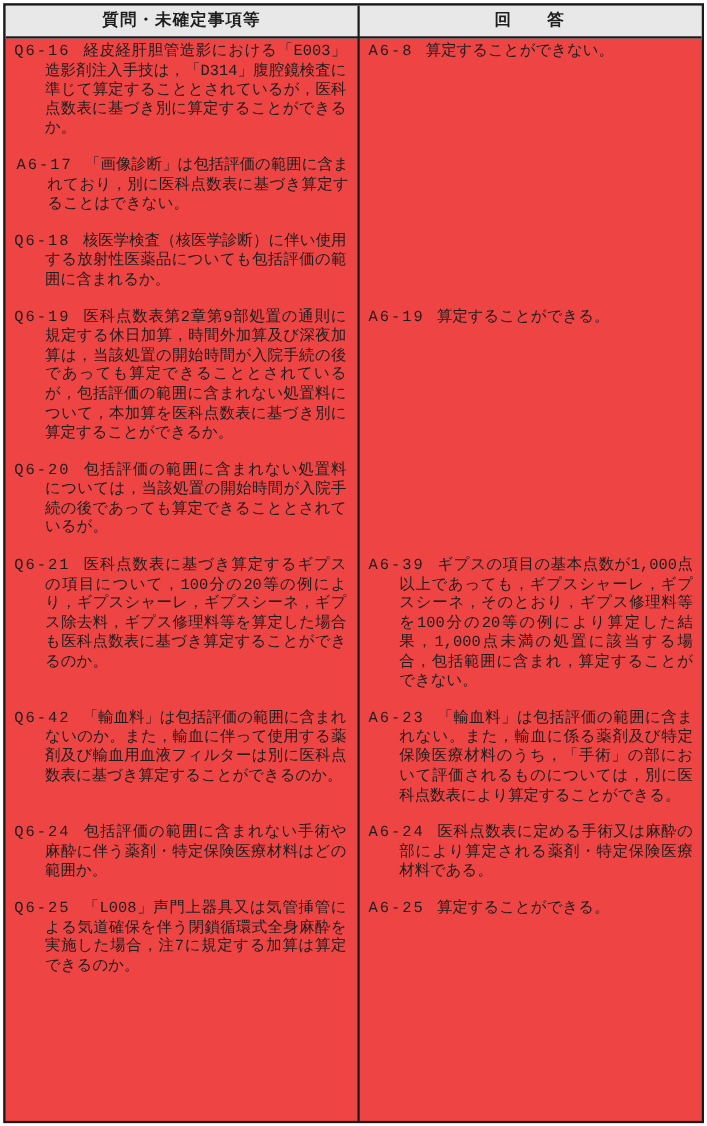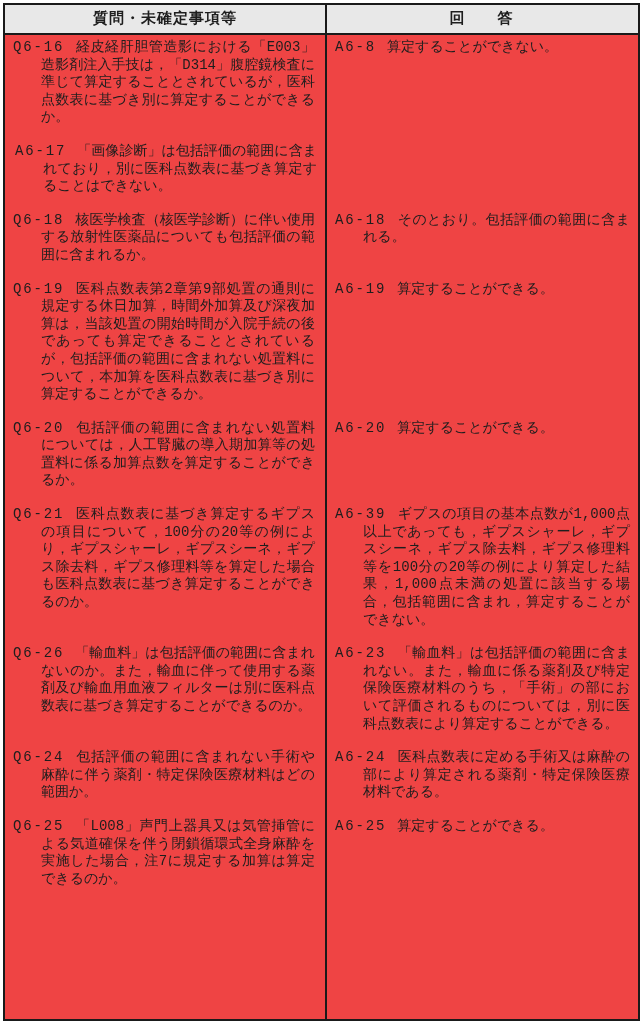--- a/index.html
+++ b/index.html
@@ -71,56 +71,50 @@
       <div class="qa-row">
         <div class="cell cell-a">
           <div class="qa-text"><span class="qa-label">A6-17</span><span>「画像診断」は包括評価の範囲に含まれており，別に医科点数表に基づき算定することはできない。</span></div>
         </div>
       </div>
 
       <div class="qa-row">
         <div class="cell cell-q">
           <div class="qa-text"><span class="qa-label">Q6-18</span><span>核医学検査（核医学診断）に伴い使用する放射性医薬品についても包括評価の範囲に含まれるか。</span></div>
         </div>
-        <div class="cell cell-a">
-          <div class="qa-text"><span class="qa-label">A6-18</span><span>そのとおり。包括評価の範囲に含まれる。</span></div>
-        </div>
       </div>
 
       <div class="qa-row">
         <div class="cell cell-q">
           <div class="qa-text"><span class="qa-label">Q6-19</span><span>医科点数表第2章第9部処置の通則に規定する休日加算，時間外加算及び深夜加算は，当該処置の開始時間が入院手続の後であっても算定できることとされているが，包括評価の範囲に含まれない処置料について，本加算を医科点数表に基づき別に算定することができるか。</span></div>
         </div>
         <div class="cell cell-a">
           <div class="qa-text"><span class="qa-label">A6-19</span><span>算定することができる。</span></div>
         </div>
       </div>
 
       <div class="qa-row">
         <div class="cell cell-q">
-          <div class="qa-text"><span class="qa-label">Q6-20</span><span>包括評価の範囲に含まれない処置料については，人工腎臓の導入期加算等の処置料に係る加算点数を算定することができるか。</span></div>
-        </div>
-        <div class="cell cell-a">
-          <div class="qa-text"><span class="qa-label">A6-20</span><span>算定することができる。</span></div>
+          <div class="qa-text"><span class="qa-label">Q6-20</span><span>包括評価の範囲に含まれない処置料については，当該処置の開始時間が入院手続の後であっても算定できることとされているが。</span></div>
         </div>
       </div>
 
       <div class="qa-row">
         <div class="cell cell-q">
           <div class="qa-text"><span class="qa-label">Q6-21</span><span>医科点数表に基づき算定するギプスの項目について，100分の20等の例により，ギプスシャーレ，ギプスシーネ，ギプス除去料，ギプス修理料等を算定した場合も医科点数表に基づき算定することができるのか。</span></div>
         </div>
         <div class="cell cell-a">
-          <div class="qa-text"><span class="qa-label">A6-39</span><span>ギプスの項目の基本点数が1,000点以上であっても，ギプスシャーレ，ギプスシーネ，ギプス除去料，ギプス修理料等を100分の20等の例により算定した結果，1,000点未満の処置に該当する場合，包括範囲に含まれ，算定することができない。</span></div>
+          <div class="qa-text"><span class="qa-label">A6-39</span><span>ギプスの項目の基本点数が1,000点以上であっても，ギプスシャーレ，ギプスシーネ，そのとおり，ギプス修理料等を100分の20等の例により算定した結果，1,000点未満の処置に該当する場合，包括範囲に含まれ，算定することができない。</span></div>
         </div>
       </div>
 
 
       <div class="qa-row">
         <div class="cell cell-q">
-          <div class="qa-text"><span class="qa-label">Q6-26</span><span>「輸血料」は包括評価の範囲に含まれないのか。また，輸血に伴って使用する薬剤及び輸血用血液フィルターは別に医科点数表に基づき算定することができるのか。</span></div>
+          <div class="qa-text"><span class="qa-label">Q6-42</span><span>「輸血料」は包括評価の範囲に含まれないのか。また，輸血に伴って使用する薬剤及び輸血用血液フィルターは別に医科点数表に基づき算定することができるのか。</span></div>
         </div>
         <div class="cell cell-a">
           <div class="qa-text"><span class="qa-label">A6-23</span><span>「輸血料」は包括評価の範囲に含まれない。また，輸血に係る薬剤及び特定保険医療材料のうち，「手術」の部において評価されるものについては，別に医科点数表により算定することができる。</span></div>
         </div>
       </div>
 
       <div class="qa-row">
         <div class="cell cell-q">
           <div class="qa-text"><span class="qa-label">Q6-24</span><span>包括評価の範囲に含まれない手術や麻酔に伴う薬剤・特定保険医療材料はどの範囲か。</span></div>
         </div>

